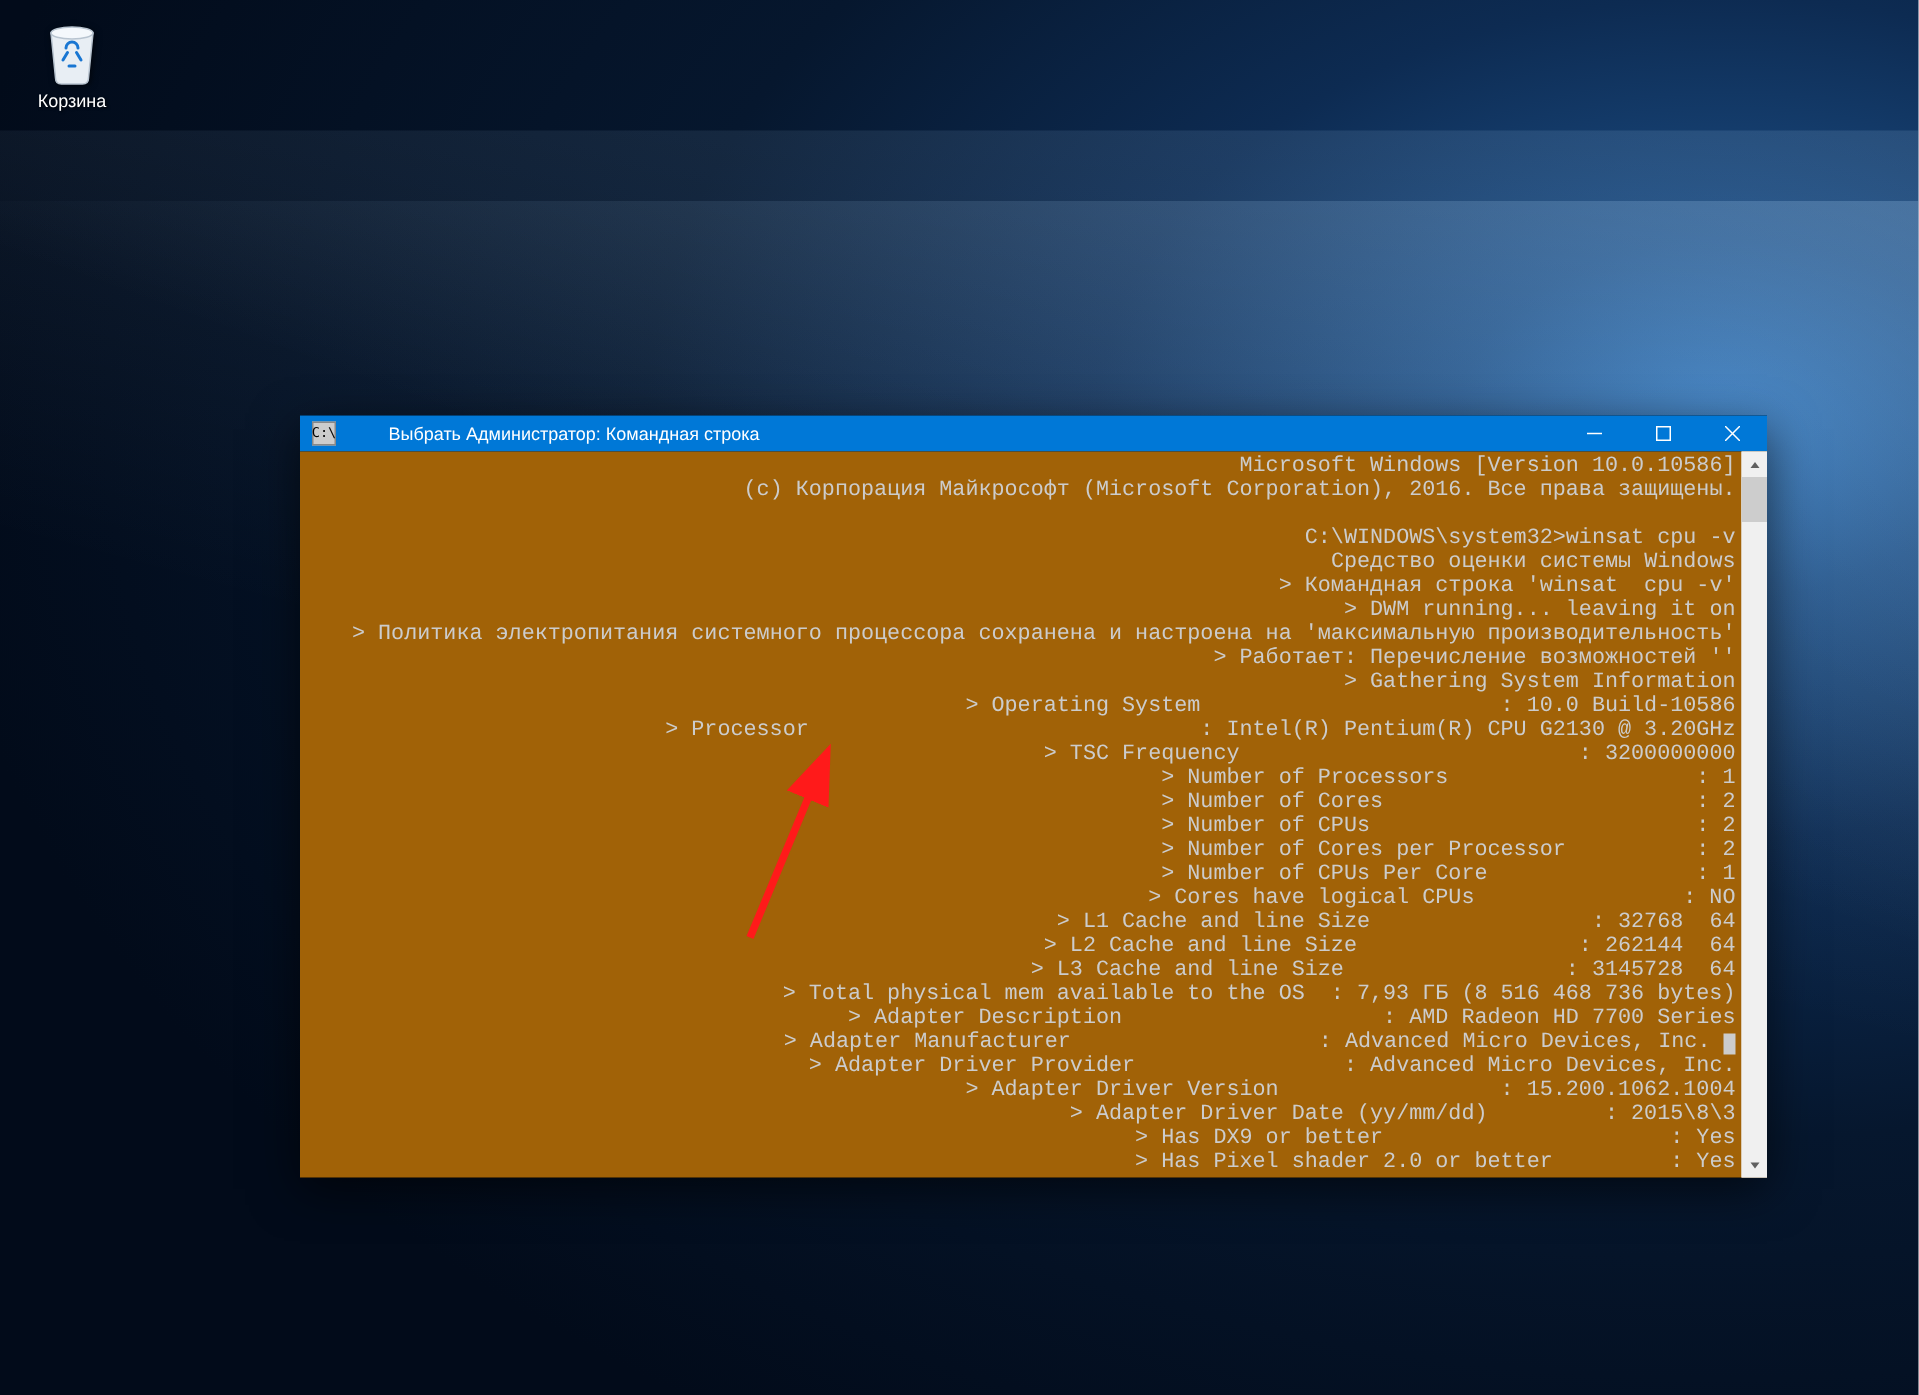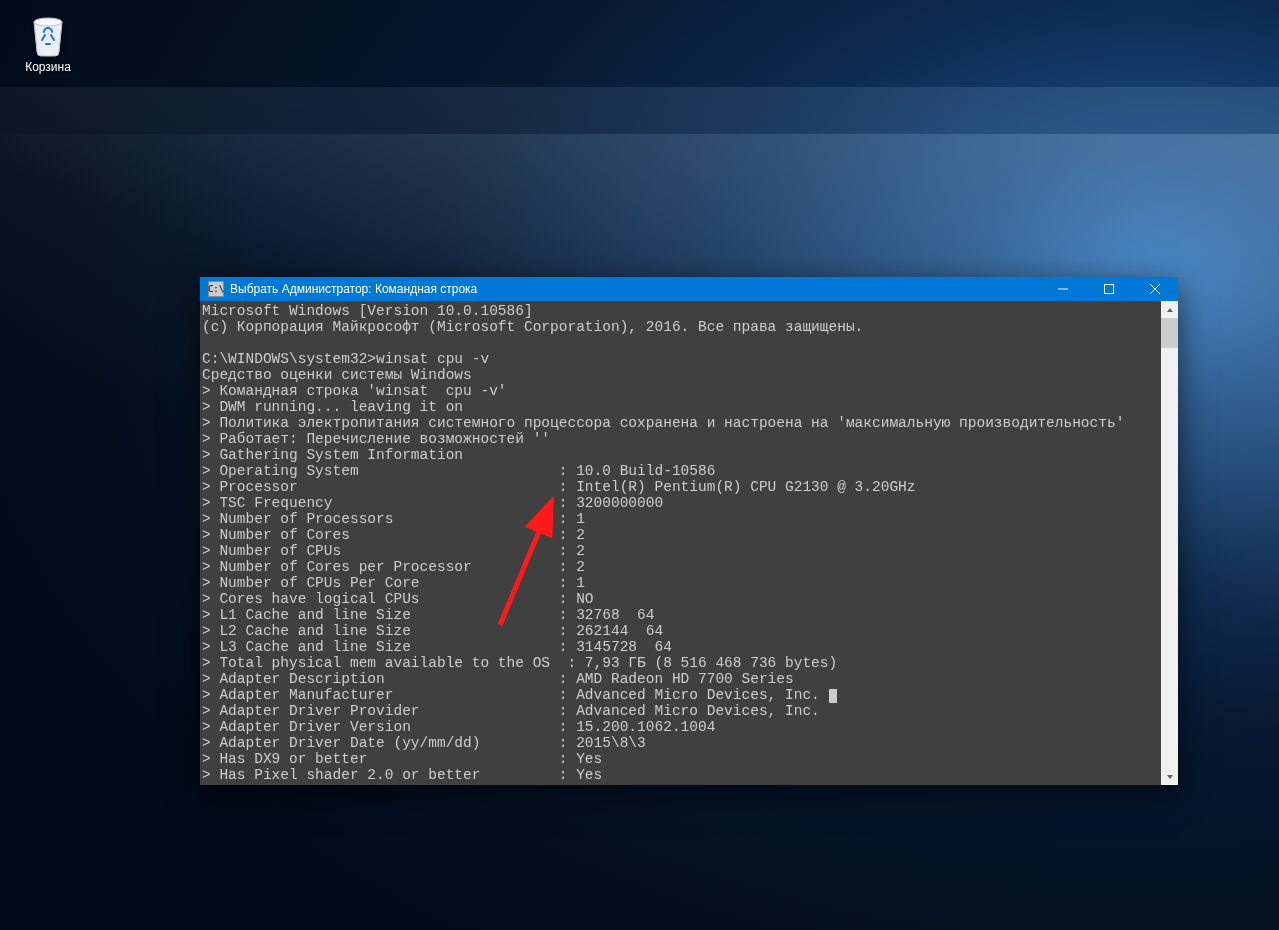--- a/index.html
+++ b/index.html
@@ -32,29 +32,29 @@
   .titlebar {
     height: 30px; background: #0078d7; color: #fff;
     display: flex; align-items: center; font-size: 12px;
     user-select: none;
   }
   .titlebar .sys-icon {
     width: 16px; height: 16px; margin: 0 6px 0 8px; background: #ccc;
     display: inline-flex; align-items: center; justify-content: center;
     font-size: 9px; color: #000; font-family: Consolas, monospace; border: 1px solid #888;
   }
-  .titlebar .title { flex: 1; white-space: nowrap; overflow: hidden; }
+  .titlebar .title { flex: 1; white-space: nowrap; overflow: hidden; margin-left: 29px; }
   .titlebar .win-buttons { display: flex; height: 100%; }
   .titlebar .win-btn {
     width: 46px; height: 100%; display: flex; align-items: center; justify-content: center;
     cursor: pointer;
   }
   .titlebar .win-btn svg { width: 10px; height: 10px; stroke: #fff; stroke-width: 1; fill: none; }
 
-  .console-wrap { flex: 1; display: flex; background: #404040; }
+  .console-wrap { flex: 1; display: flex; background: #a16207; text-align: right; }
   .console {
     flex: 1; padding: 2px 4px 2px 2px; color: #cccccc;
     font-family: Consolas, "Courier New", monospace; font-size: 14.5px; line-height: 16px;
     white-space: pre; overflow: hidden;
   }
   .scrollbar { width: 17px; background: #f0f0f0; display: flex; flex-direction: column; }
   .sb-btn {
     height: 17px; background: #f0f0f0; display: flex; align-items: center; justify-content: center;
     cursor: pointer;
   }

